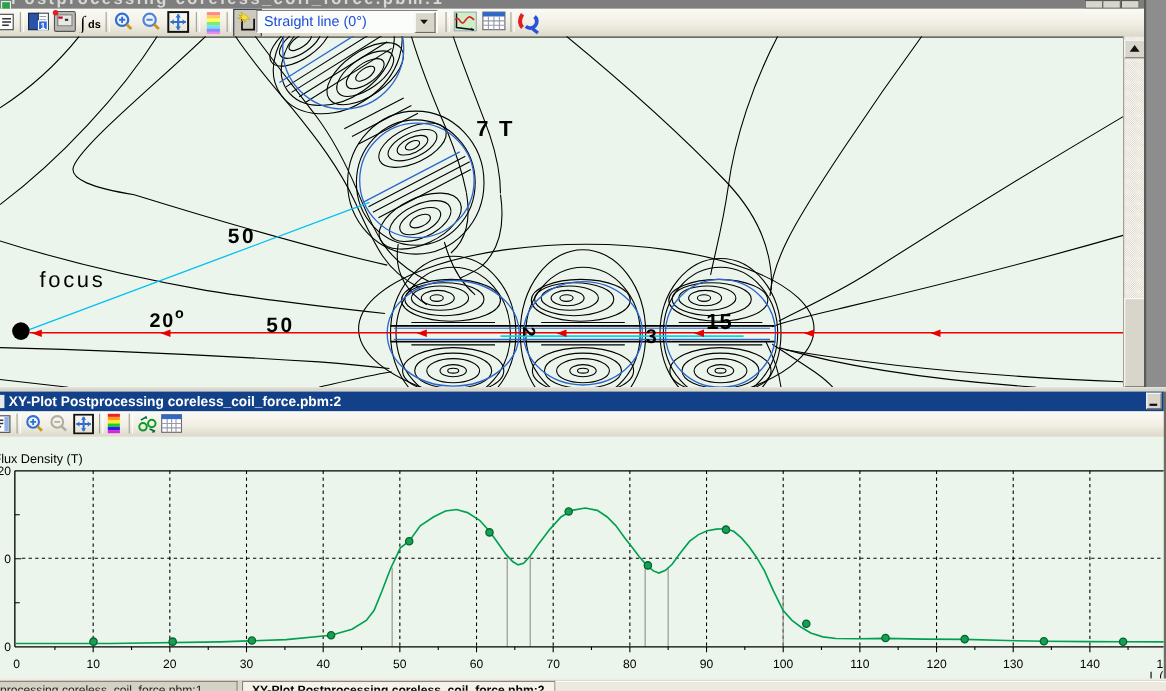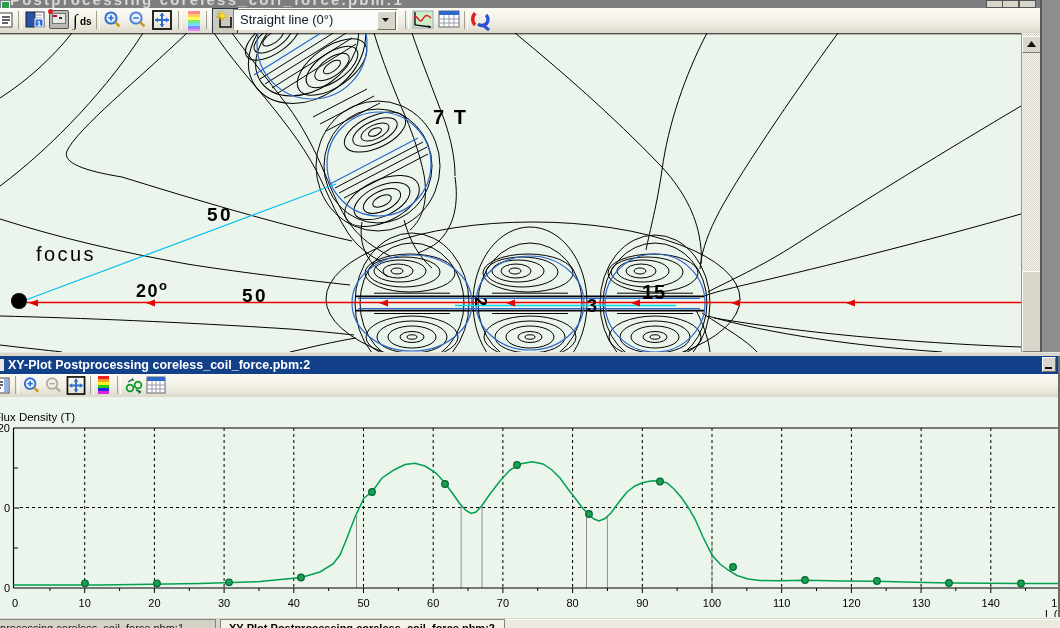--- a/index.html
+++ b/index.html
@@ -107,21 +107,21 @@
         </g>
     </svg>
     <div class="sep" style="left:206px"></div>
     <div class="icon" style="left:212px;top:0px;width:24px;height:24px;background:#cdc9bc;border:1px solid #26364e;">
       <svg width="22" height="22" viewBox="0 0 22 22">
         <path d="M7 8v10h11V8" fill="none" stroke="#111" stroke-width="1.6"></path>
         <path d="M6 2l1.5 3.5L4 4.5l3 2.5-4 .5 4.5 1L6 11l3-2.5.5 3L11 8l3 1-2-3z" fill="#ffe12e" stroke="#b89b00" stroke-width="0.5"></path>
       </svg>
     </div>
     <div class="icon" style="left:233px;top:1px;width:165px;height:21px;background:#fbfdfa;border:1px solid;border-color:#82817a #fdfdf8 #fdfdf8 #82817a;box-sizing:border-box;">
-      <div style="position:absolute;left:6px;top:2px;font-size:13px;color:#0f172a;">Straight line (0°)</div>
+      <div style="position:absolute;left:6px;top:2px;font-size:13px;color:#1d4ed8;">Straight line (0°)</div>
       <div style="position:absolute;right:1px;top:1px;width:17px;height:17px;background:#d8d5ca;border:1px solid;border-color:#fff #6e6c63 #6e6c63 #fff;">
         <svg width="15" height="15">
             <polygon points="4,6 11,6 7.5,10" fill="#111"></polygon>
           </svg>
       </div>
     </div>
     <div class="sep" style="left:405px"></div>
     <svg class="icon" style="left:412px" width="22" height="20" viewBox="0 0 22 20">
       <rect x="1" y="1" width="20" height="17" fill="#cfeec7" stroke="#9ab"></rect>
       <path d="M3 2v13l16 2" stroke="#111" stroke-width="1.4" fill="none"></path>

